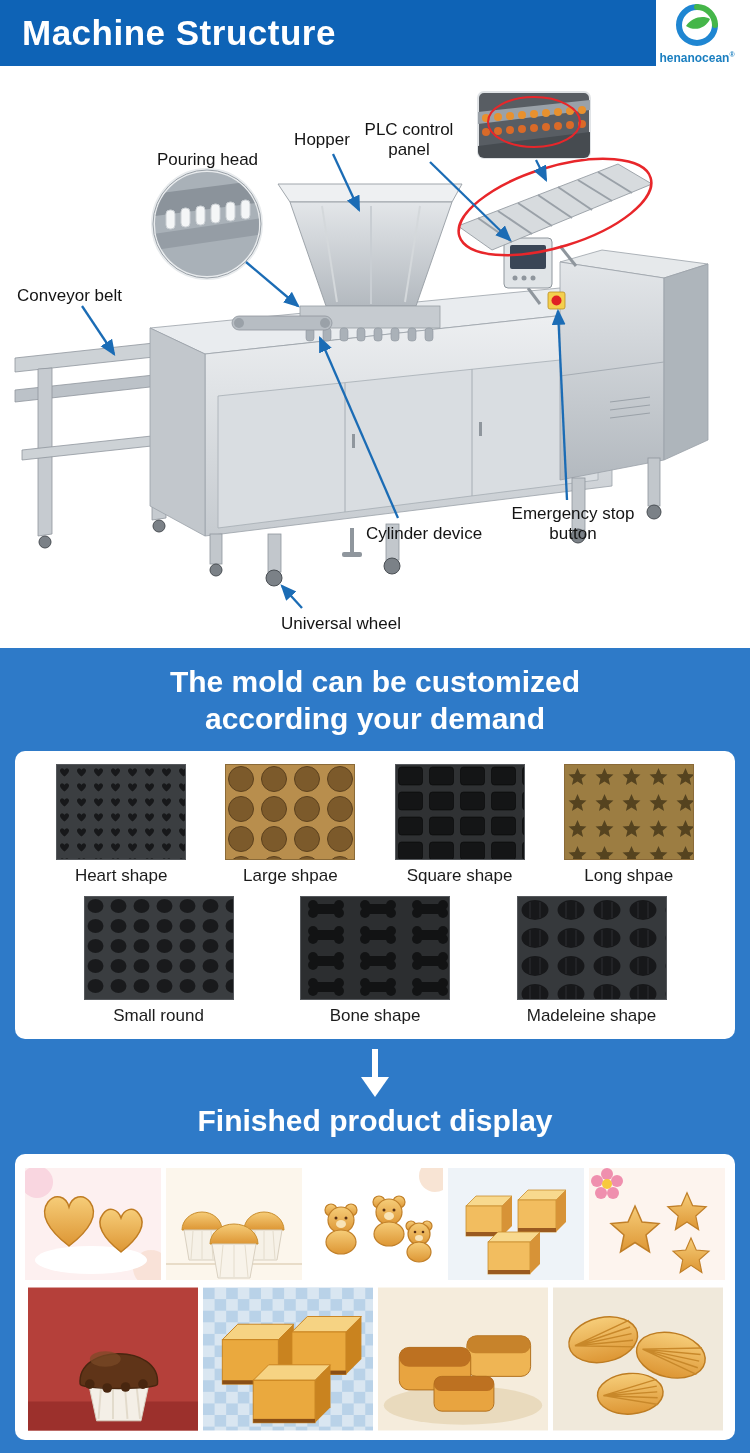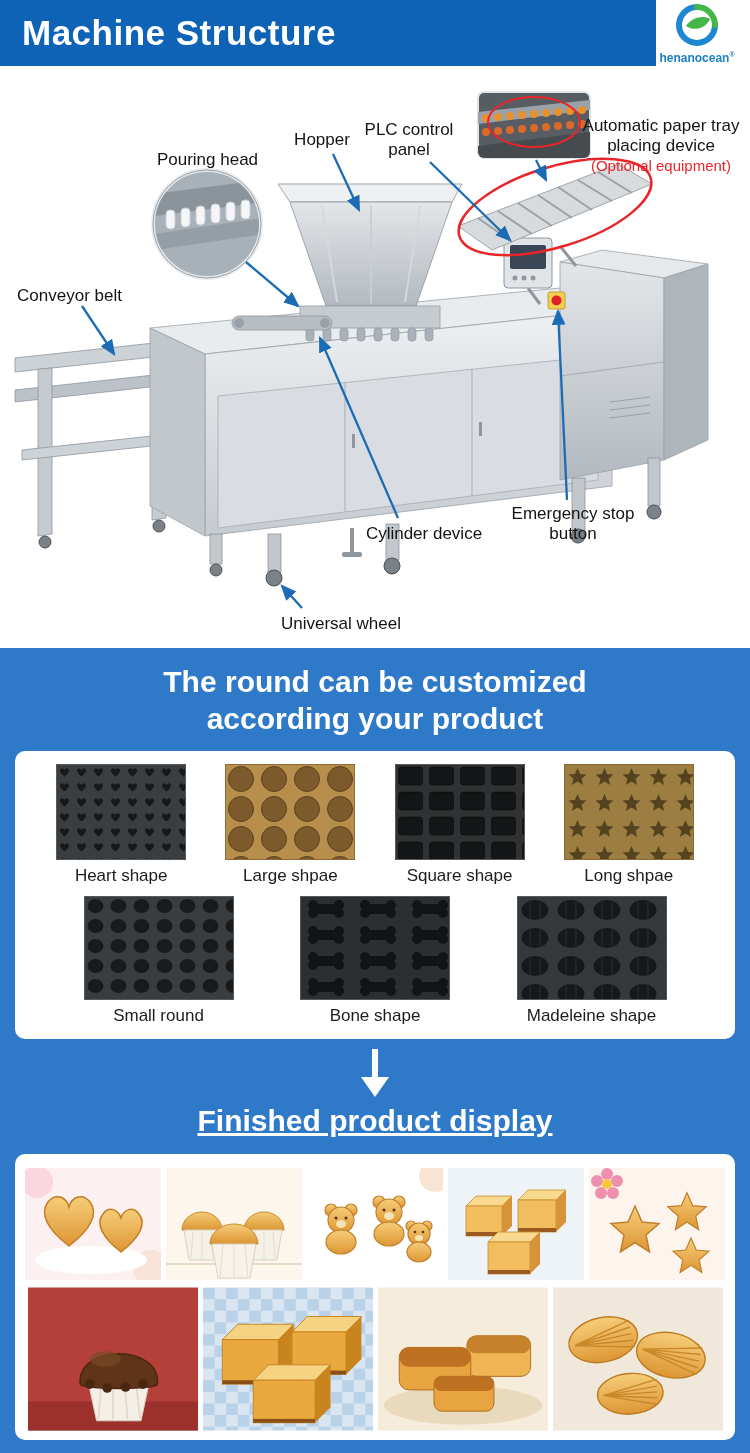--- a/index.html
+++ b/index.html
@@ -273,34 +273,30 @@
         <line x1="398" y1="452" x2="320" y2="272"></line>
         <line x1="567" y1="434" x2="558" y2="245"></line>
         <line x1="302" y1="542" x2="282" y2="520"></line>
       </g>
     </svg>
 
     <div class="m-label" style="left:12px;top:220px;width:115px;">Conveyor belt</div>
     <div class="m-label" style="left:145px;top:84px;width:125px;">Pouring head</div>
     <div class="m-label" style="left:287px;top:64px;width:70px;">Hopper</div>
     <div class="m-label" style="left:356px;top:54px;width:106px;">PLC control panel</div>
-    <div class="m-label" style="left:580px;top:50px;width:162px;">
-      <span>Automatic paper tray placing device</span>
-      <div class="m-note">(Optional equipment)</div>
-    </div>
     <div class="m-label" style="left:358px;top:458px;width:132px;">Cylinder device</div>
     <div class="m-label" style="left:506px;top:438px;width:134px;">Emergency stop button</div>
     <div class="m-label" style="left:272px;top:548px;width:138px;">Universal wheel</div>
   </div>
 
   <div class="bottom">
 
     <div class="section-title">
-      <div>The round can be customized</div>
-      <div>according your product</div>
+      <div>The mold can be customized</div>
+      <div>according your demand</div>
     </div>
 
     <div class="card">
       <div class="mold-row">
         <div class="mold-cell">
           <svg class="mold-img" width="130" height="96">
               <rect width="130" height="96" fill="#3b3e41"></rect>
               <rect width="130" height="96" fill="url(#p-heart)"></rect>
               <rect x="0.5" y="0.5" width="129" height="95" fill="none" stroke="#55585c"></rect>
             </svg>
@@ -359,21 +355,21 @@
       </div>
     </div>
 
     <div class="arrow-wrap">
       <svg width="40" height="48" viewBox="0 0 40 48">
         <line x1="20" y1="0" x2="20" y2="30" stroke="#fff" stroke-width="6"></line>
         <polygon points="6,28 34,28 20,48" fill="#fff"></polygon>
       </svg>
     </div>
 
-    <div class="section-title" style="margin-top:4px;text-decoration:underline;">Finished product display</div>
+    <div class="section-title" style="margin-top:4px;">Finished product display</div>
 
     <div class="card">
       <div class="product-row">
         <svg class="product-img" width="136" height="112" viewBox="0 0 136 112">
           <rect width="136" height="112" fill="#fdf0f0"></rect>
           <circle cx="12" cy="14" r="16" fill="#f6cbd8" opacity="0.7"></circle>
           <circle cx="126" cy="100" r="18" fill="#f6d9c8" opacity="0.6"></circle>
           <ellipse cx="66" cy="92" rx="56" ry="14" fill="#ffffff"></ellipse>
           <path d="M44 78C23 62 14 46 23 34 30 25 41 28 44 39 47 28 58 25 65 34 74 46 65 62 44 78Z" fill="url(#gGold)" stroke="#bf7c22" stroke-width="1.5"></path>
           <path d="M96 84C78 70 70 56 78 46 84 38 93 41 96 50 99 41 108 38 114 46 122 56 114 70 96 84Z" fill="url(#gGold)" stroke="#bf7c22" stroke-width="1.5"></path>

